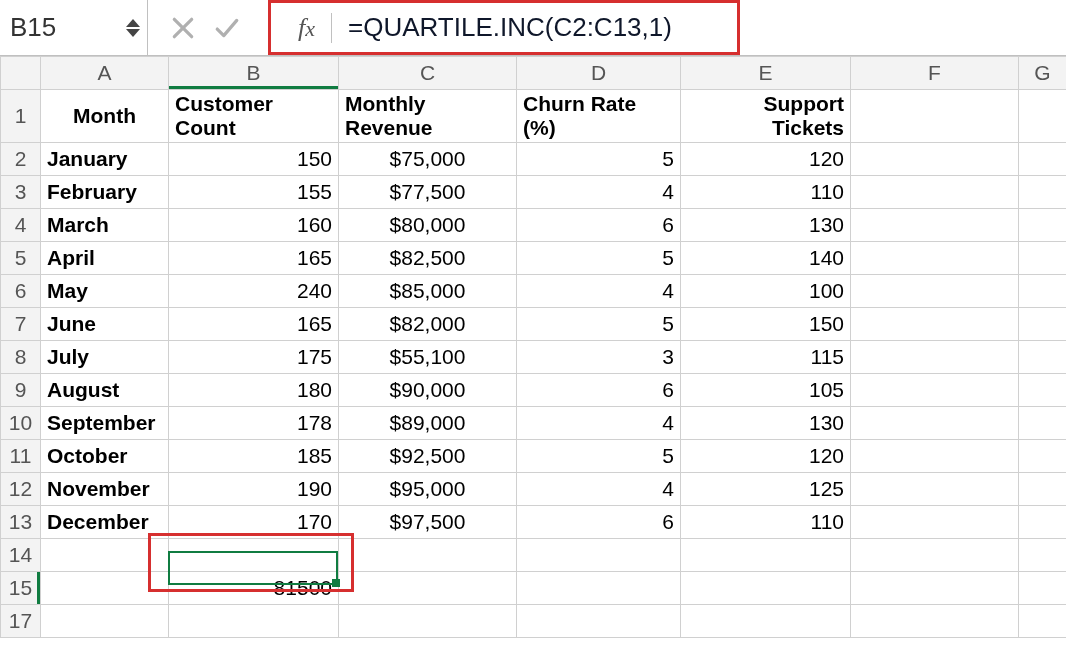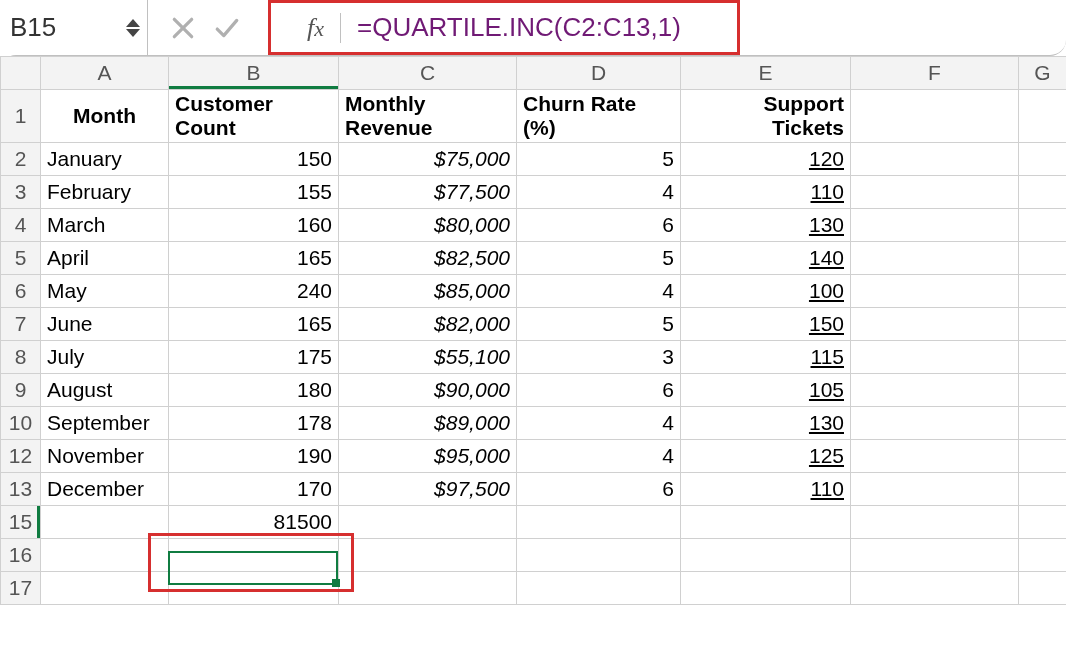--- a/index.html
+++ b/index.html
@@ -1,38 +1,38 @@
 <!DOCTYPE html>
 <html><head>
 <meta charset="utf-8">
 <style>
   * { margin: 0; padding: 0; box-sizing: border-box; }
   body { font-family: -apple-system, BlinkMacSystemFont, "Segoe UI", Arial, sans-serif; background: #fff; width: 1066px; height: 660px; overflow: hidden; }
-  .formula-bar { display: flex; align-items: center; height: 56px; border-bottom: 1px solid #c0c0c0; background: #fff; border-radius: 16px; }
+  .formula-bar { display: flex; align-items: center; height: 56px; border-bottom: 1px solid #c0c0c0; background: #fff; }
   .name-box { width: 148px; padding: 4px 10px; font-size: 26px; color: #333; border-right: 1px solid #c0c0c0; height: 100%; display: flex; align-items: center; background: #fff; position: relative; }
   .stepper { position: absolute; right: 6px; top: 50%; transform: translateY(-50%); display: flex; flex-direction: column; gap: 0px; }
   .stepper svg { width: 16px; height: 10px; }
   .fb-actions { display: flex; align-items: center; gap: 18px; padding: 0 22px; }
   .fb-actions svg { width: 26px; height: 26px; }
-  .fx-box { display: flex; align-items: center; gap: 16px; border: 3px solid #d62f2f; height: 100%; padding: 0 22px 0 36px; flex: 0 0 472px; margin-left: 6px; position: relative; }
+  .fx-box { display: flex; align-items: center; gap: 16px; border: 3px solid #d62f2f; height: 100%; padding: 0 22px 0 27px; flex: 0 0 472px; margin-left: 6px; position: relative; }
   .fx-label { font-style: italic; font-size: 26px; color: #555; font-family: "Times New Roman", serif; }
   .fx-label .sub { font-size: 22px; }
   .fx-divider { width: 1px; height: 30px; background: #c0c0c0; }
-  .formula-text { font-size: 26px; color: #701a75; }
+  .formula-text { font-size: 26px; color: #0f172a; }
   .grid-wrapper { position: relative; }
   table.sheet { border-collapse: collapse; table-layout: fixed; width: 1066px; }
   table.sheet th, table.sheet td { border: 1px solid #d0d0d0; height: 33px; font-size: 21px; padding: 2px 6px; vertical-align: middle; }
   table.sheet thead th { background: #f3f3f3; color: #555; font-weight: 400; text-align: center; }
   .corner-cell { width: 40px; background: #f3f3f3; }
   .rowhdr { width: 40px; background: #f3f3f3; color: #555; font-weight: 400; text-align: center; }
-  .col-A { width: 128px; text-align: left; }
+  .col-A { width: 128px; text-align: left; font-weight: bold; }
   .col-B { width: 170px; text-align: right; }
-  .col-C { width: 178px; text-align: right; font-style: italic; }
+  .col-C { width: 178px; text-align: center; }
   .col-D { width: 164px; text-align: right; }
-  .col-E { width: 170px; text-align: right; text-decoration: underline; }
+  .col-E { width: 170px; text-align: right; }
   .col-F { width: 168px; }
   .col-G { width: 48px; }
   .hdr-cell { font-weight: 700; text-align: center; color: #000; }
   .hdr-cell.rgt { text-align: left; }
   table.sheet tbody td { color: #000; }
   .sel-col-hdr { box-shadow: inset 0 -3px 0 #107c41; }
   .sel-row-hdr { box-shadow: inset -3px 0 0 #107c41; }
   .active-cell { position: absolute; border: 2.5px solid #107c41; pointer-events: none; background: transparent; }
   .fill-handle { position: absolute; width: 8px; height: 8px; background: #107c41; }
   .red-box { position: absolute; border: 3px solid #d62f2f; pointer-events: none; }
@@ -187,60 +187,70 @@
           <th class="rowhdr">10</th>
           <td class="col-A">September</td>
           <td class="col-B">178</td>
           <td class="col-C">$89,000</td>
           <td class="col-D">4</td>
           <td class="col-E">130</td>
           <td></td>
           <td></td>
         </tr>
         <tr>
+          <th class="rowhdr">11</th>
+          <td class="col-A">October</td>
+          <td class="col-B">185</td>
+          <td class="col-C">$92,500</td>
+          <td class="col-D">5</td>
+          <td class="col-E">120</td>
+          <td></td>
+          <td></td>
+        </tr>
+        <tr>
           <th class="rowhdr">12</th>
           <td class="col-A">November</td>
           <td class="col-B">190</td>
           <td class="col-C">$95,000</td>
           <td class="col-D">4</td>
           <td class="col-E">125</td>
           <td></td>
           <td></td>
         </tr>
         <tr>
           <th class="rowhdr">13</th>
           <td class="col-A">December</td>
           <td class="col-B">170</td>
           <td class="col-C">$97,500</td>
           <td class="col-D">6</td>
           <td class="col-E">110</td>
           <td></td>
           <td></td>
         </tr>
         <tr>
+          <th class="rowhdr ">14</th>
+          <td class="col-A"></td>
+          <td class="col-B"></td>
+          <td class="col-C"></td>
+          <td class="col-D"></td>
+          <td class="col-E"></td>
+          <td></td>
+          <td></td>
+        </tr>
+        <tr>
           <th class="rowhdr sel-row-hdr">15</th>
           <td class="col-A"></td>
           <td class="col-B">81500</td>
           <td class="col-C"></td>
           <td class="col-D"></td>
           <td class="col-E"></td>
           <td></td>
           <td></td>
         </tr>
         <tr>
-          <th class="rowhdr ">16</th>
-          <td class="col-A"></td>
-          <td class="col-B"></td>
-          <td class="col-C"></td>
-          <td class="col-D"></td>
-          <td class="col-E"></td>
-          <td></td>
-          <td></td>
-        </tr>
-        <tr>
           <th class="rowhdr ">17</th>
           <td class="col-A"></td>
           <td class="col-B"></td>
           <td class="col-C"></td>
           <td class="col-D"></td>
           <td class="col-E"></td>
           <td></td>
           <td></td>
         </tr>
       </tbody>

